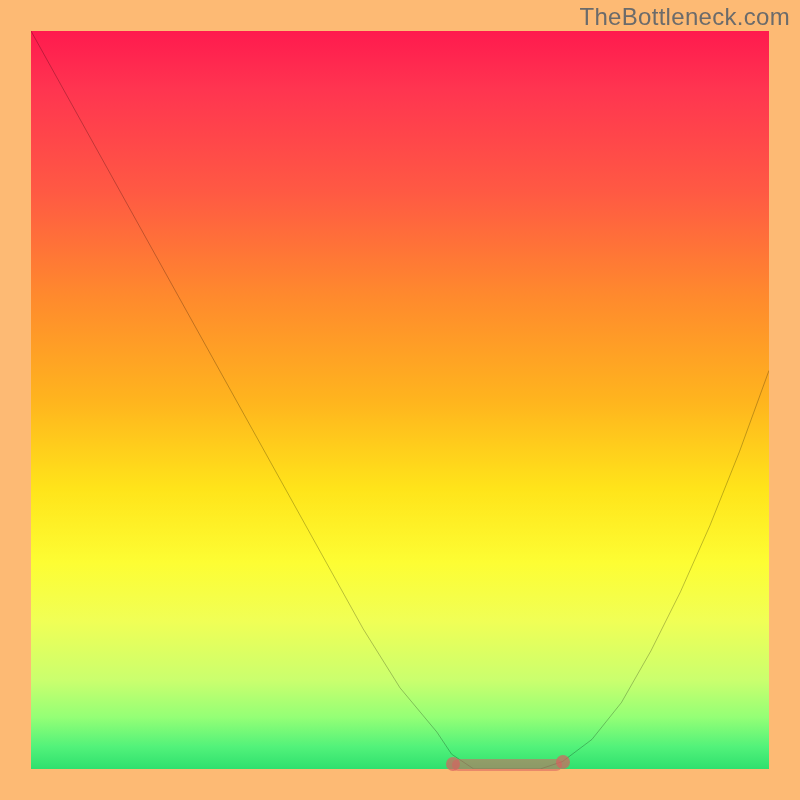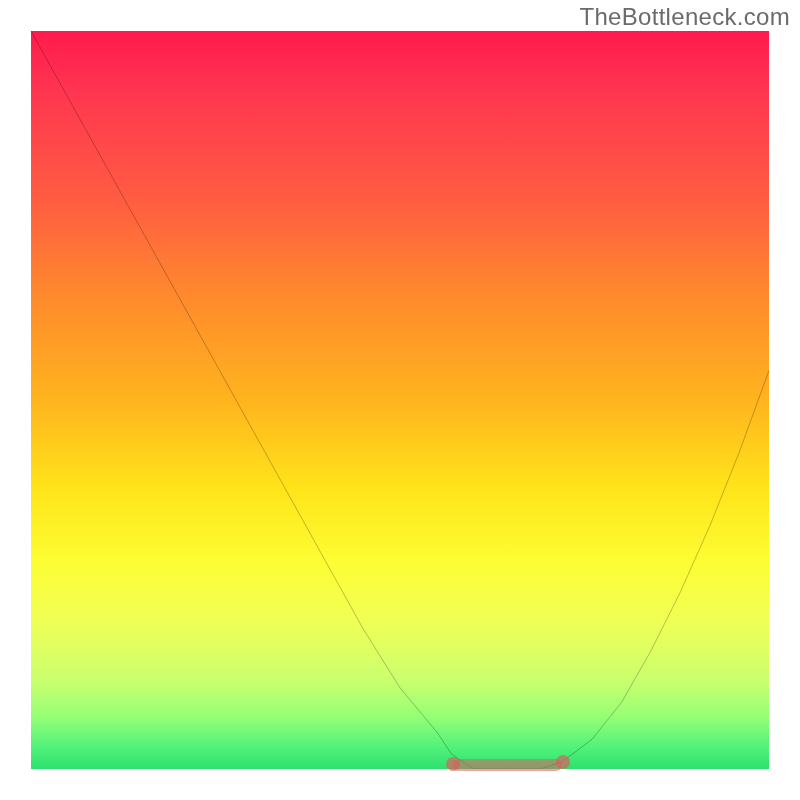--- a/index.html
+++ b/index.html
@@ -7,21 +7,21 @@
     padding: 0;
     width: 800px;
     height: 800px;
     background: #000;
     overflow: hidden;
   }
   .frame {
     position: relative;
     width: 800px;
     height: 800px;
-    background: #ffffff;
+    background: #fdba74;
   }
   .watermark {
     position: absolute;
     top: 3px;
     right: 10px;
     color: #6b6b6b;
     font-family: Arial, Helvetica, sans-serif;
     font-size: 24px;
     font-weight: 400;
     letter-spacing: 0.3px;

